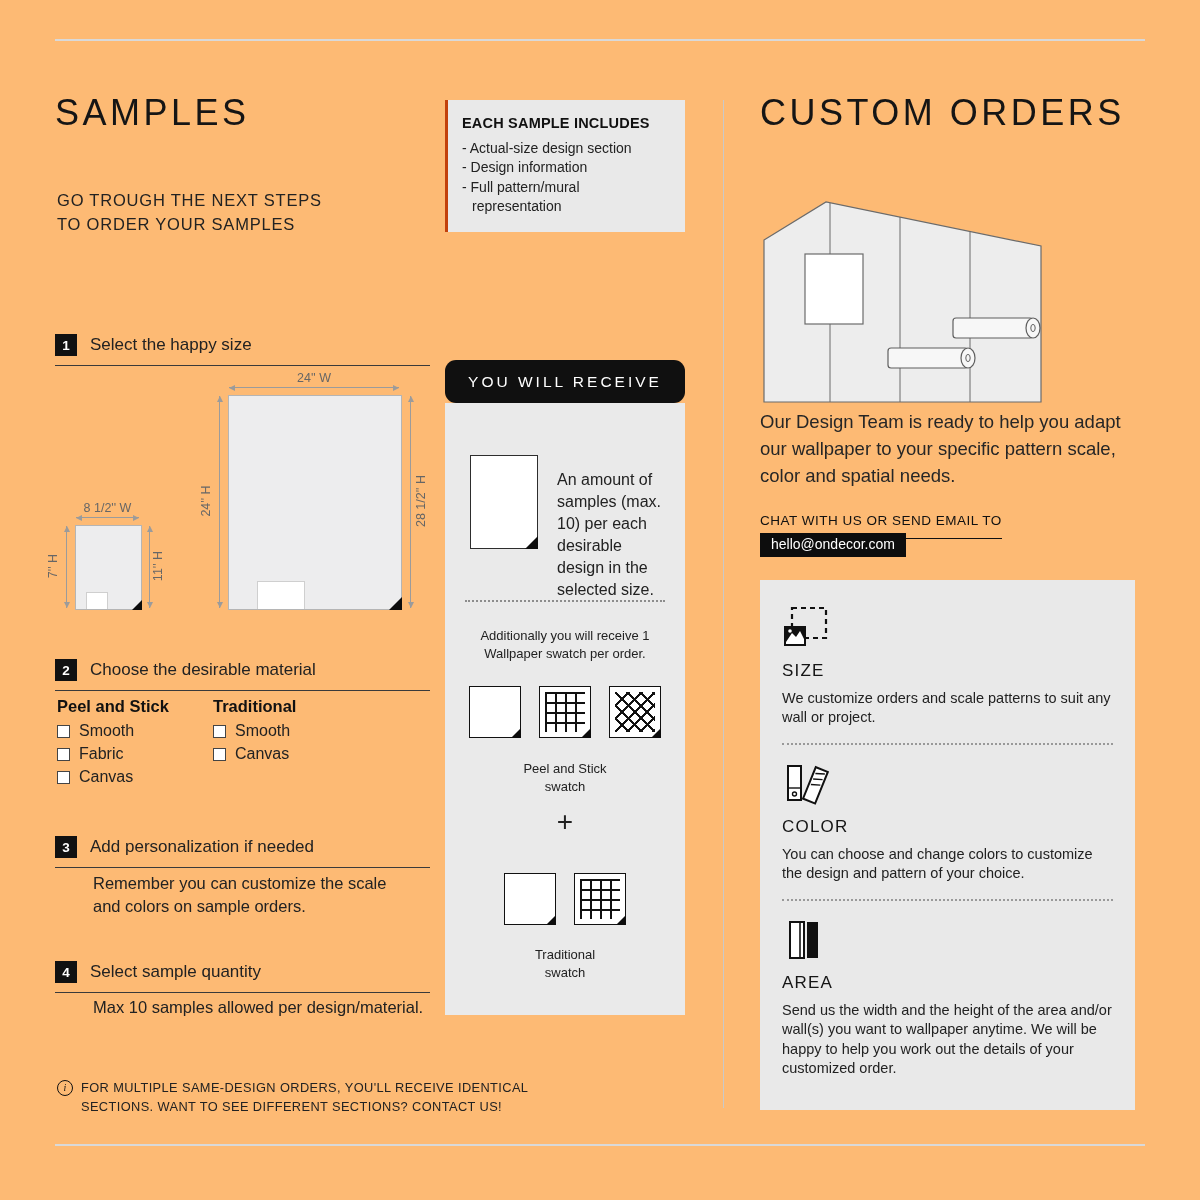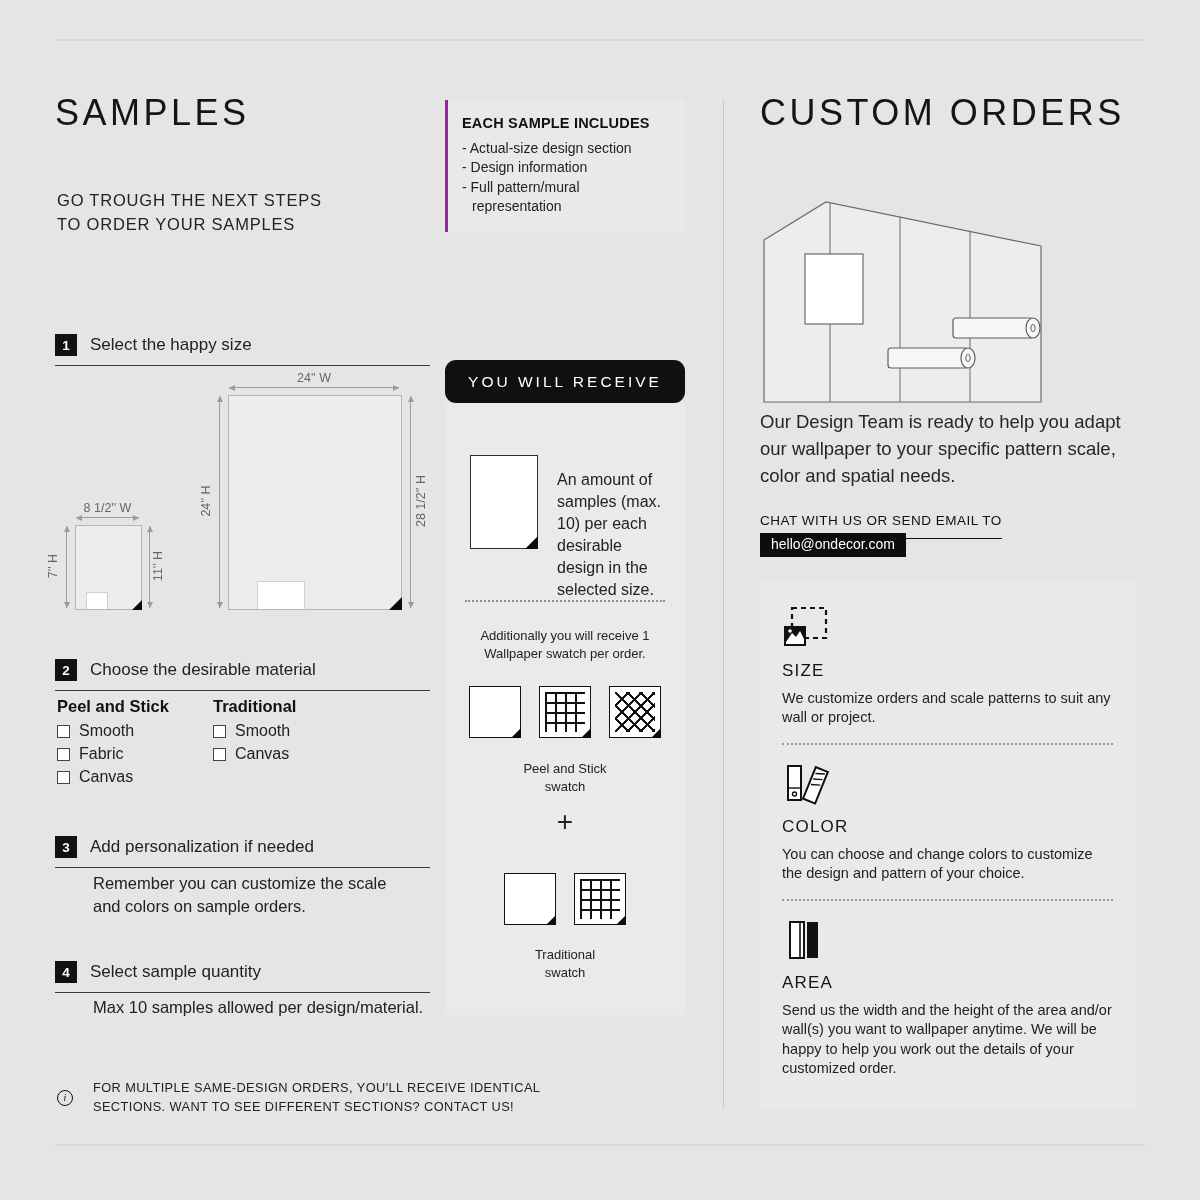--- a/index.html
+++ b/index.html
@@ -1,17 +1,17 @@
 <!DOCTYPE html>
 <html><head>
 <meta charset="utf-8">
 <style>
   html,body{margin:0;padding:0;}
   body{width:1200px;height:1200px;background:#ffffff;font-family:"Liberation Sans",sans-serif;color:#1c1c1c;}
-  .page{position:relative;width:1200px;height:1200px;overflow:hidden;background:#e5e5e5;}
+  .page{position:relative;width:1200px;height:1200px;overflow:hidden;background:#fdba74;}
 
   .rule{position:absolute;left:55px;width:1090px;height:2px;background:#d9d9d9;}
   .rule-top{top:39px;}
   .rule-bottom{top:1144px;}
   .divider-v{position:absolute;left:723px;top:100px;width:1px;height:1008px;background:#c9c9c9;}
 
   .big-title{position:absolute;font-size:36px;letter-spacing:3.5px;font-weight:500;color:#151515;white-space:nowrap;}
   .samples-title{left:55px;top:92px;}
   .custom-title{left:760px;top:92px;}
 
@@ -43,26 +43,26 @@
 
   
   .mat-title{position:absolute;font-size:16.5px;font-weight:700;color:#111;}
   .opt{position:absolute;display:flex;align-items:center;gap:9px;font-size:16px;color:#222;}
   .cb{width:11px;height:11px;border:1.2px solid #444;background:#fff;flex:none;}
 
   .note{position:absolute;font-size:16.5px;line-height:1.42;color:#222;white-space:pre-line;margin-left:36px;}
   .note3{left:57px;top:872px;width:370px;}
   .note4{left:57px;top:996px;width:380px;}
 
-  .footnote{position:absolute;left:57px;top:1078px;display:flex;gap:20px;font-size:12.8px;letter-spacing:0.4px;color:#222;line-height:1.5;white-space:pre-line;align-items:center;}
+  .footnote{position:absolute;left:57px;top:1078px;display:flex;gap:8px;font-size:12.8px;letter-spacing:0.4px;color:#222;line-height:1.5;white-space:pre-line;}
   .info-icon{width:14px;height:14px;border:1.3px solid #111;border-radius:50%;flex:none;position:relative;margin-top:2px;}
   .info-icon::after{content:"i";position:absolute;left:0;right:0;top:-1px;text-align:center;font-size:10px;font-style:italic;font-family:"Liberation Serif",serif;color:#111;}
 
   
-  .includes{position:absolute;left:445px;top:100px;width:240px;background:#e9e9e9;border-left:3px solid #a21caf;padding:15px 14px 16px;box-sizing:border-box;}
+  .includes{position:absolute;left:445px;top:100px;width:240px;background:#e9e9e9;border-left:3px solid #c2410c;padding:15px 14px 16px;box-sizing:border-box;}
   .includes-title{font-size:14.5px;font-weight:700;letter-spacing:0.2px;margin-bottom:8px;color:#111;}
   .includes-item{font-size:14px;line-height:1.38;padding-left:10px;text-indent:-10px;color:#222;}
   .includes-item::before{content:"- ";}
 
   .receive-header{position:absolute;left:445px;top:360px;width:240px;height:43px;background:#101010;color:#fff;display:flex;align-items:center;justify-content:center;font-size:15.5px;letter-spacing:3px;white-space:nowrap;border-radius:11px;}
   .receive-panel{position:absolute;left:445px;top:403px;width:240px;height:612px;background:#eaeaea;}
   .sample-sheet{position:absolute;left:25px;top:52px;width:66px;height:92px;background:#fff;border:1px solid #2d2d2d;}
   .sample-sheet .fold{border-left-width:13px;border-bottom-width:13px;}
   .sample-note{position:absolute;left:112px;top:66px;width:114px;font-size:16px;line-height:1.38;color:#222;}
   .dotted-sep-m{position:absolute;left:20px;top:197px;width:200px;border-top:2px dotted #8d8d8d;}

